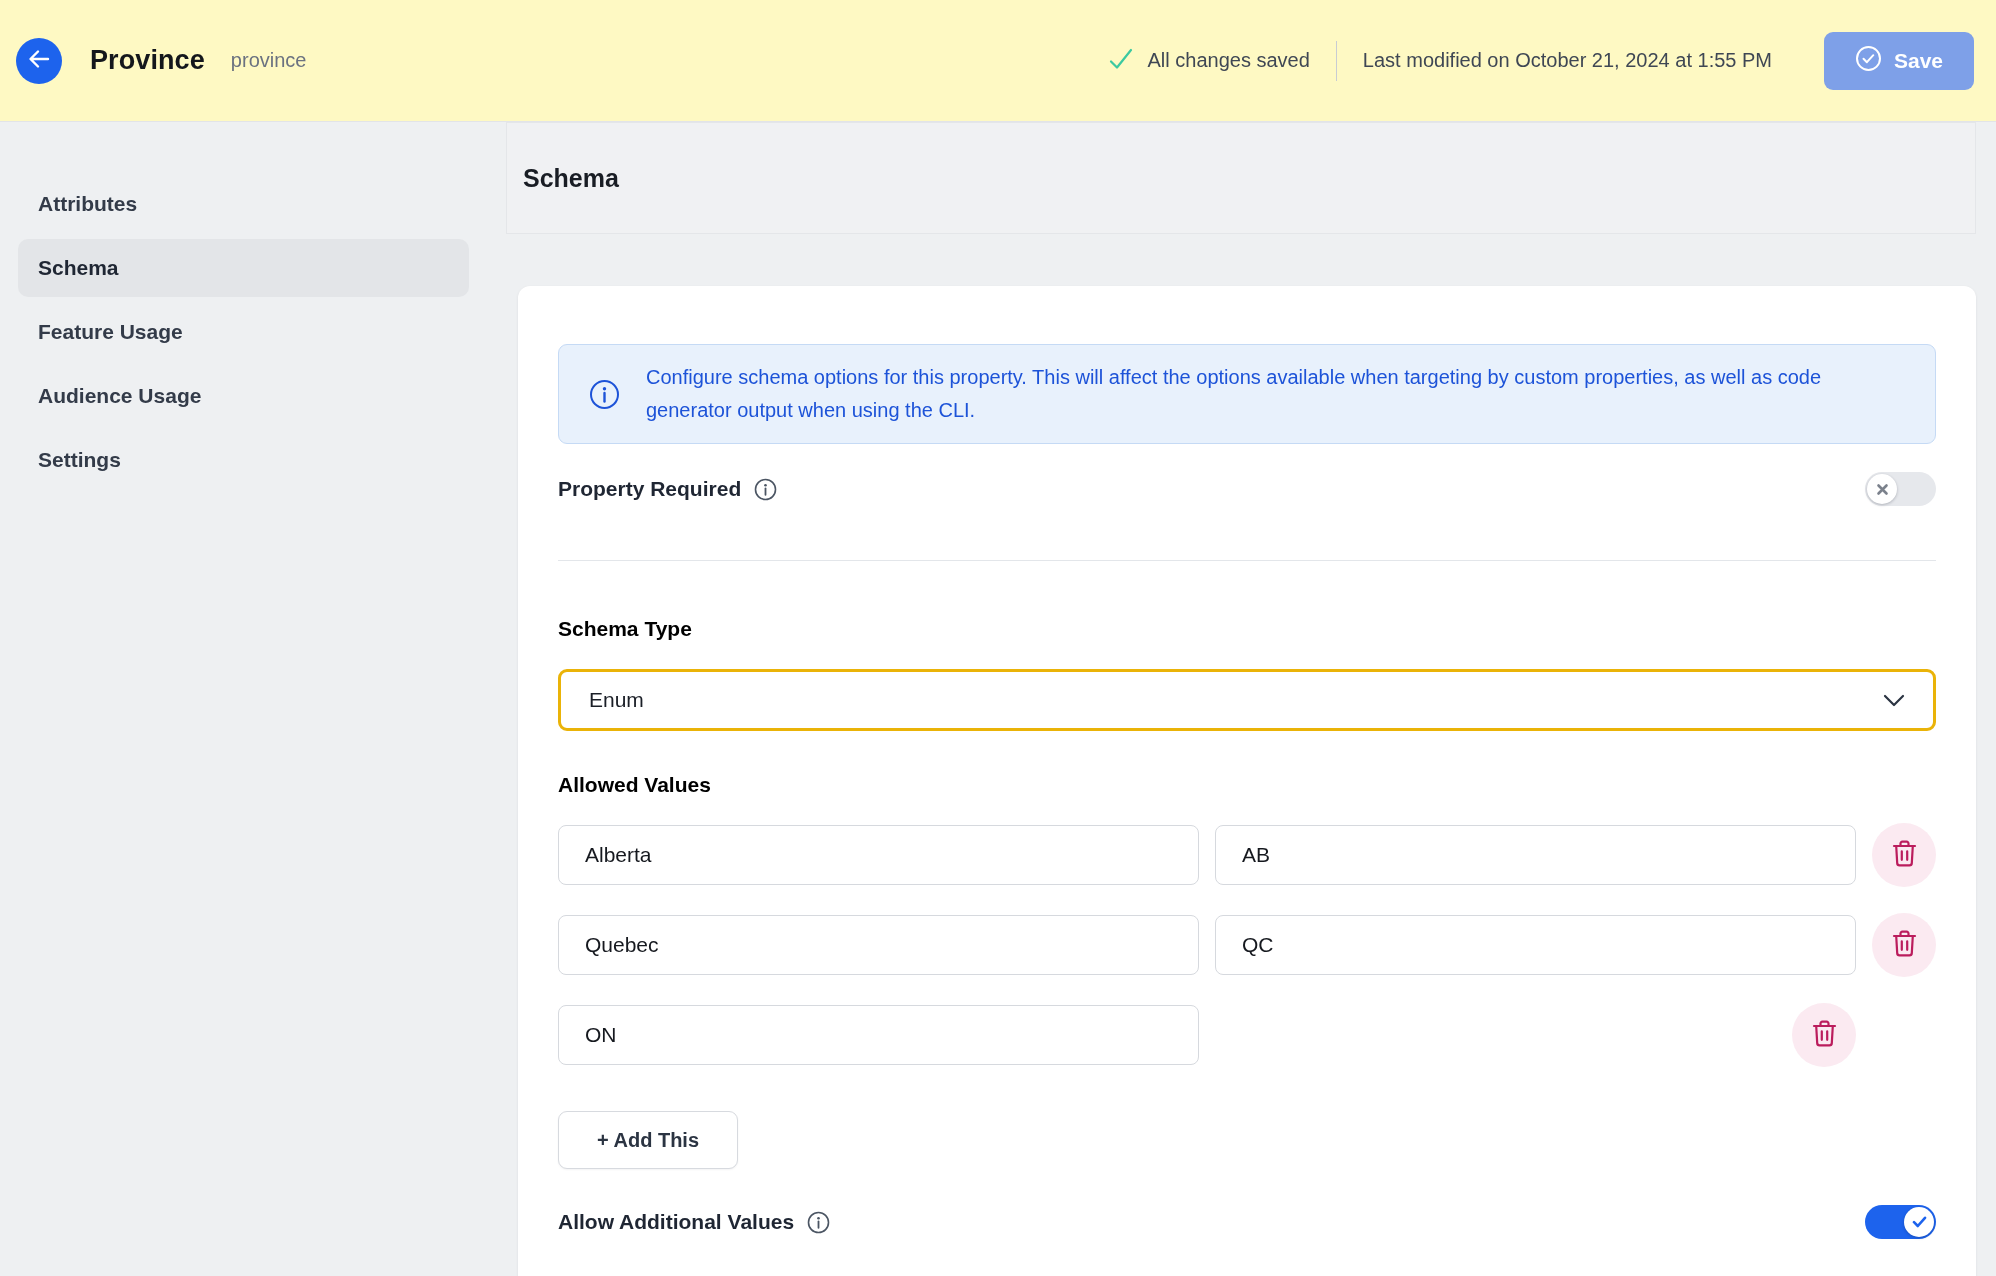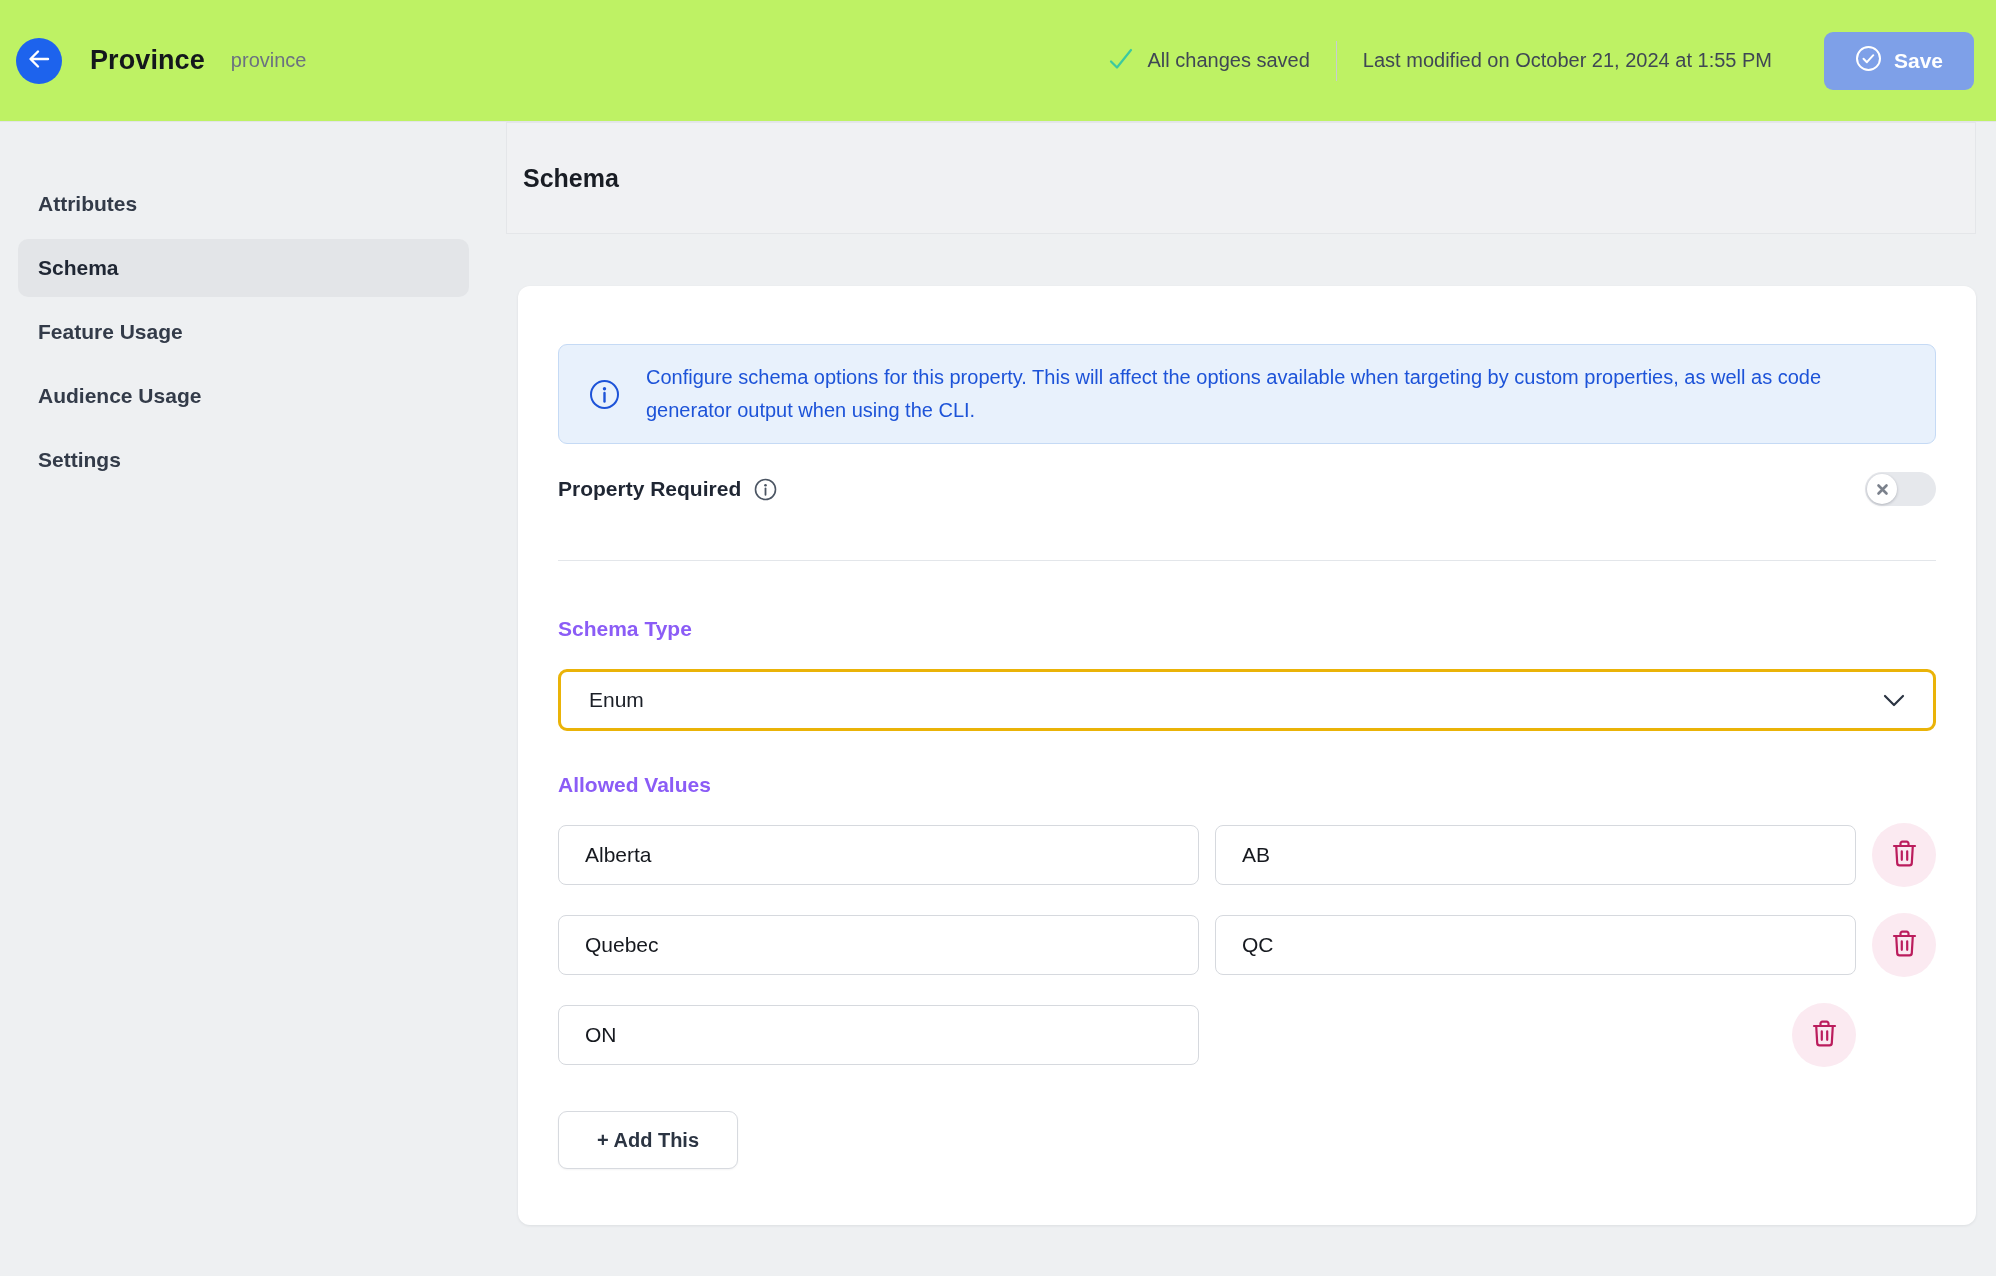--- a/index.html
+++ b/index.html
@@ -8,21 +8,21 @@
     height: 1276px;
     background: #eef0f2;
     font-family: "Liberation Sans", sans-serif;
     color: #1f2633;
     overflow: hidden;
   }
 
   
   .header {
     height: 122px;
-    background: #bef264;
+    background: #fef9c3;
     border-bottom: 1px solid #e2e4e8;
     display: flex;
     align-items: center;
     padding: 0 22px 0 16px;
   }
   .back-btn {
     width: 46px; height: 46px;
     border-radius: 50%;
     background: #1d63ed;
     border: none;
@@ -159,21 +159,21 @@
 
   hr.rule {
     border: none;
     border-top: 1px solid #e3e6ea;
     margin-top: 54px;
   }
 
   .field-label {
     font-size: 21px;
     font-weight: 600;
-    color: #8b5cf6;
+    color: #000000;
   }
   .schema-type-label { margin-top: 56px; }
 
   .select-box {
     margin-top: 28px;
     height: 62px;
     width: 100%;
     background: #ffffff;
     border: 3px solid #eab308;
     border-radius: 9px;
@@ -414,16 +414,35 @@
               <path d="M5.2 7l1 17.1a2.3 2.3 0 0 0 2.3 2.2h10a2.3 2.3 0 0 0 2.3-2.2l1-17.1" stroke="#bb1d5d" stroke-width="2.2" stroke-linecap="round" stroke-linejoin="round"></path>
               <path d="M10.8 12.3v8.5M16.2 12.3v8.5" stroke="#bb1d5d" stroke-width="2.2" stroke-linecap="round"></path>
             </svg>
           </span>
         </button>
       </div>
 
       <button class="add-btn">+ Add This</button>
 
       
+      <div class="prop-row allow-row">
+        <div class="row-label">
+          <span>Allow Additional Values</span>
+          <span class="info-icon">
+            <svg width="23" height="23" viewBox="0 0 23 23" fill="none">
+              <circle cx="11.5" cy="11.5" r="10" stroke="#4b5563" stroke-width="1.6"></circle>
+              <circle cx="11.5" cy="7.2" r="1.3" fill="#4b5563"></circle>
+              <path d="M11.5 10.4v6.4" stroke="#4b5563" stroke-width="1.8" stroke-linecap="round"></path>
+            </svg>
+          </span>
+        </div>
+        <div class="toggle on">
+          <div class="knob">
+            <svg width="15" height="12" viewBox="0 0 15 12" fill="none">
+              <path d="M2 6.2l3.8 3.8L13 1.8" stroke="#1d63ed" stroke-width="2.6" stroke-linecap="round" stroke-linejoin="round"></path>
+            </svg>
+          </div>
+        </div>
+      </div>
 
     </div>
   </div>
 </div>
 
 </body></html>

